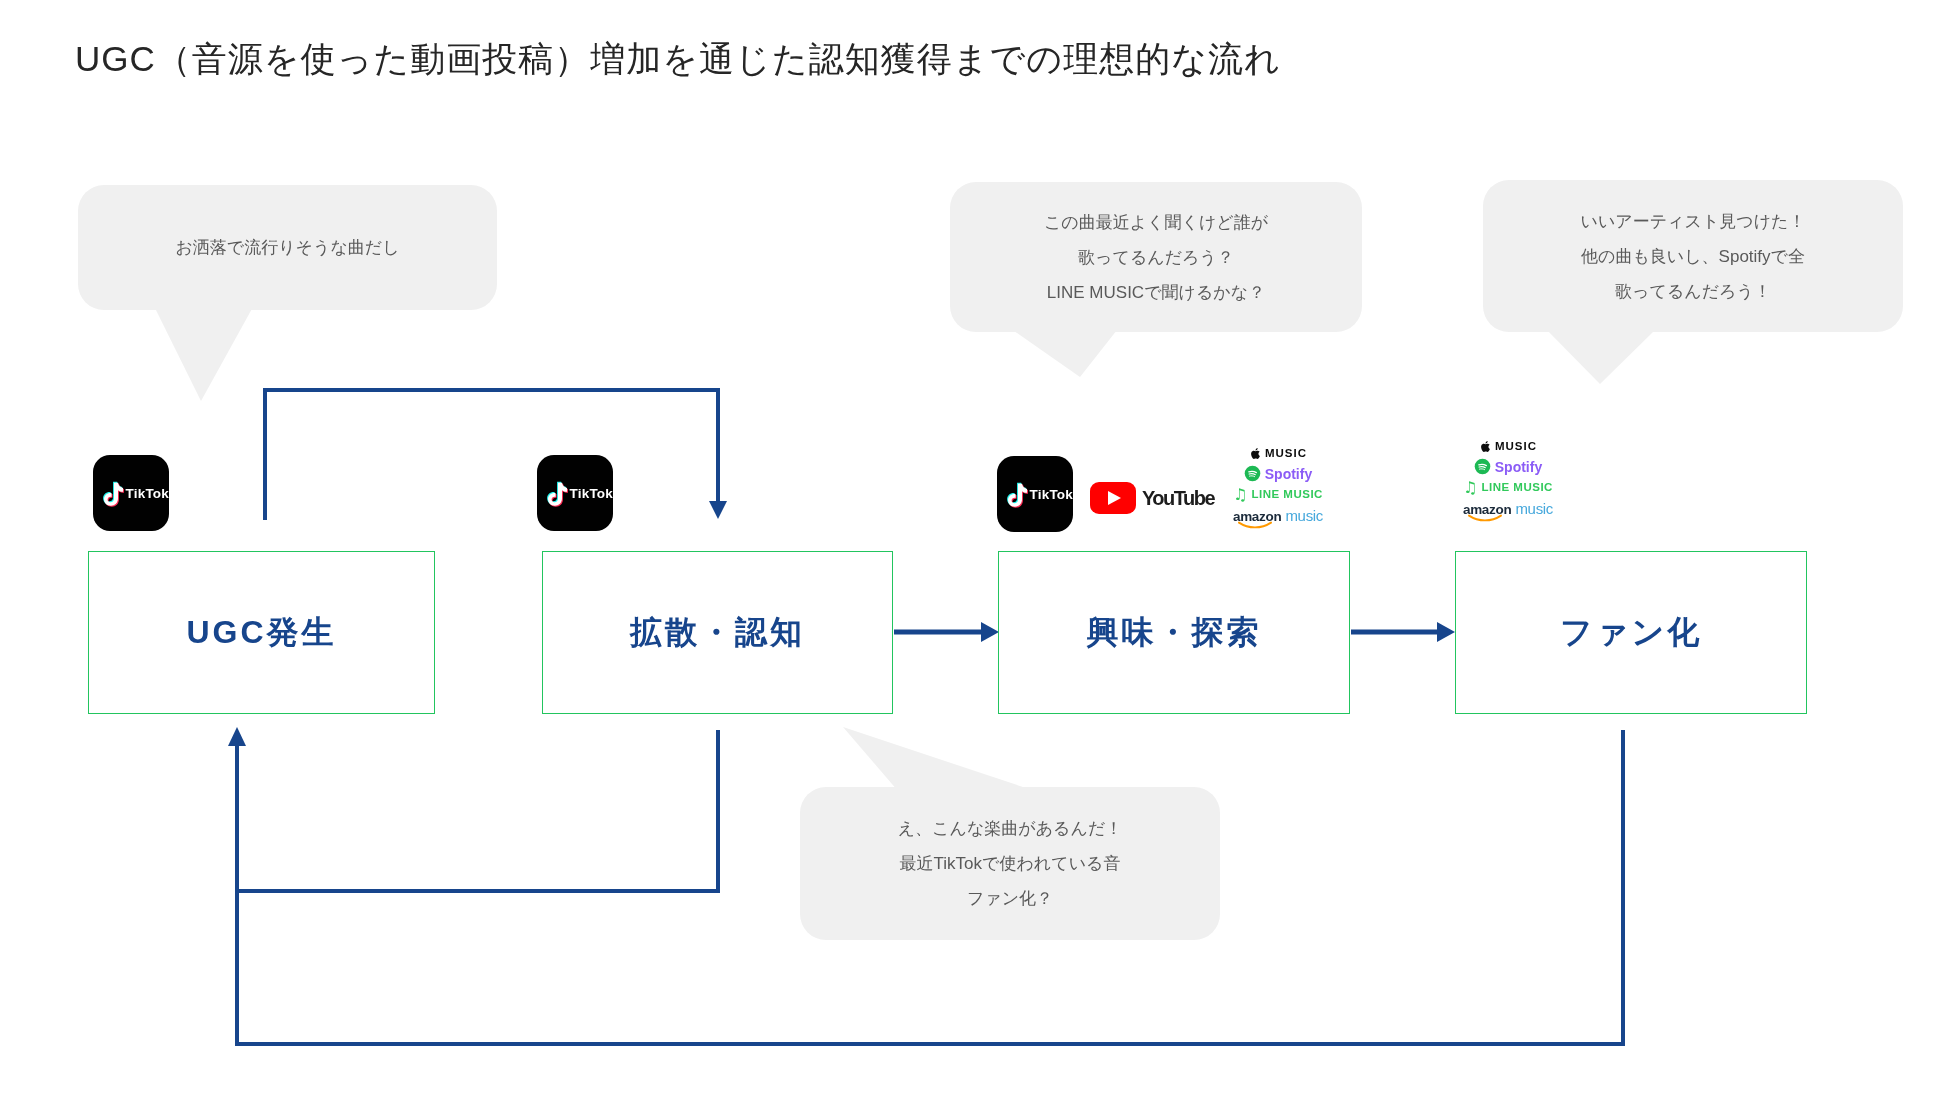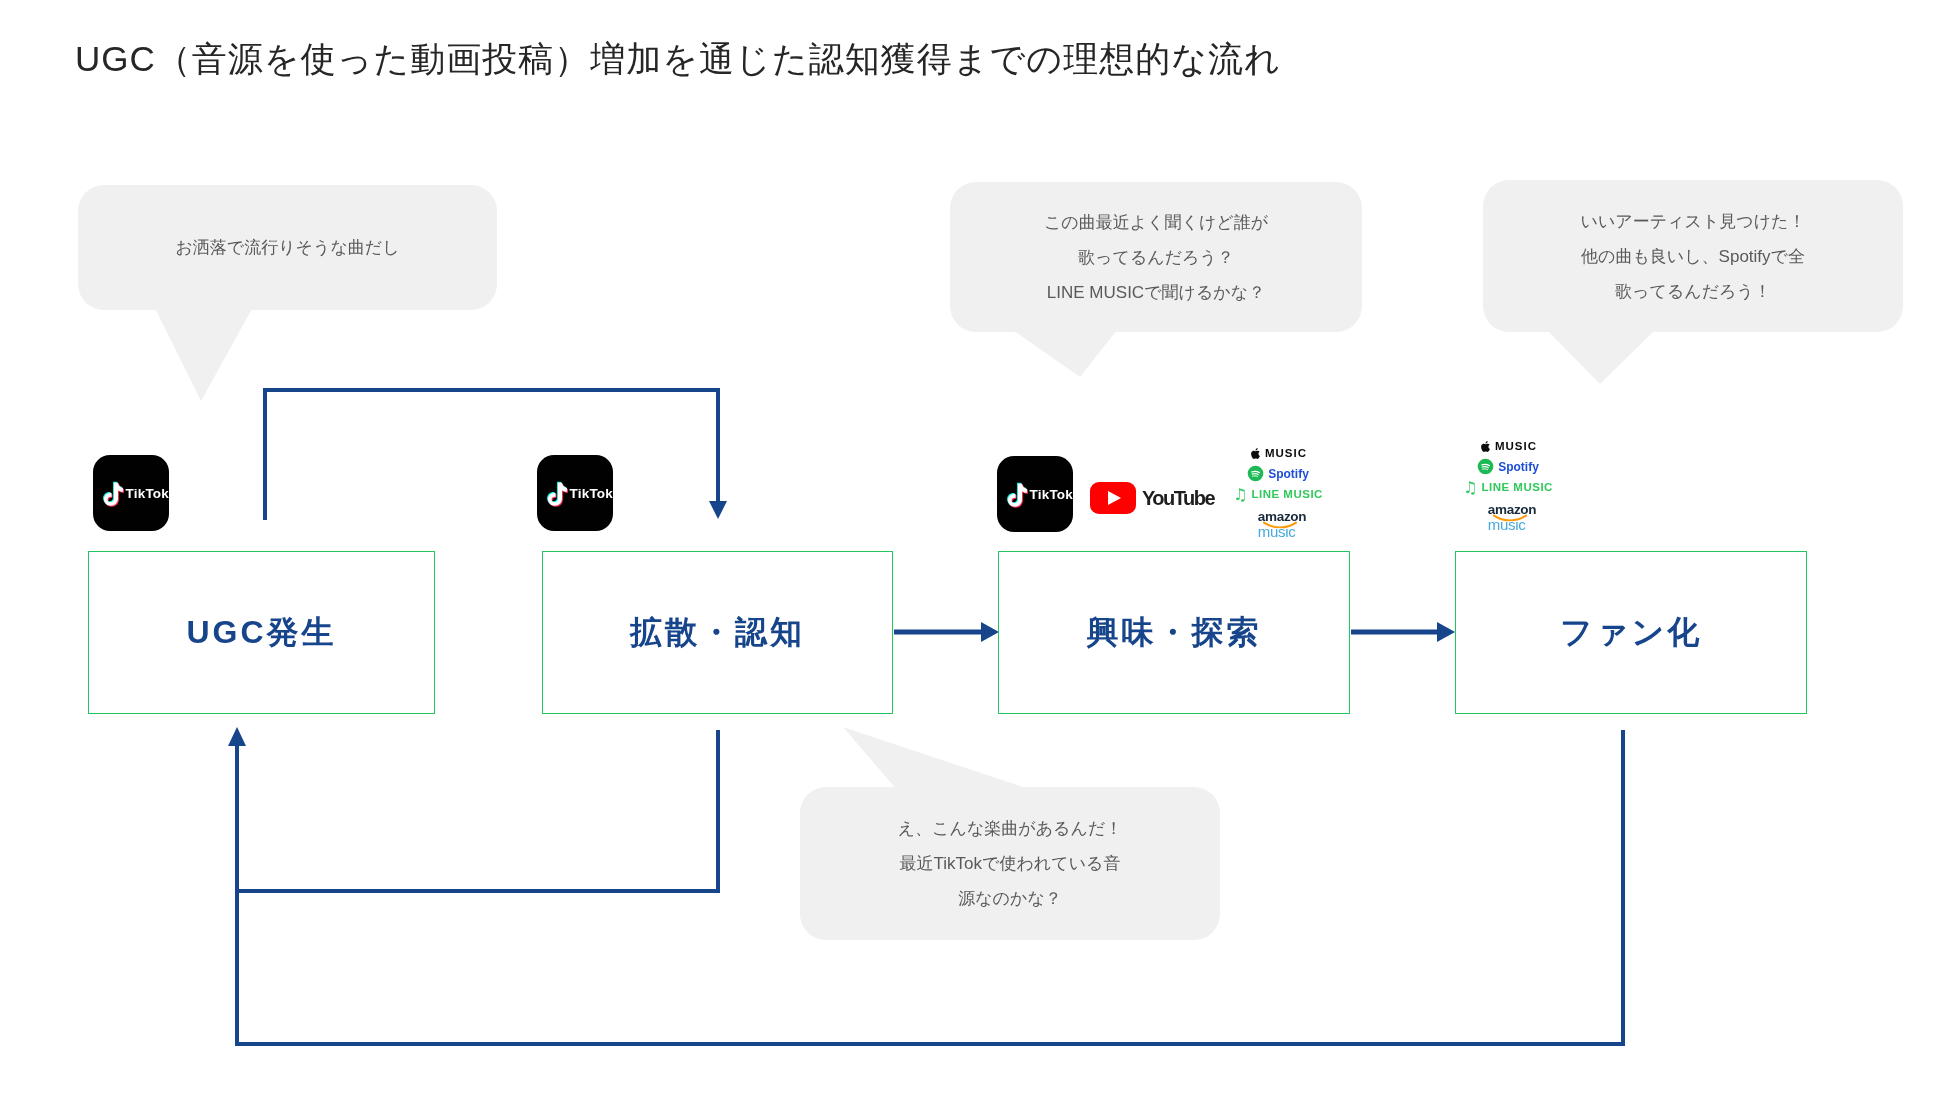--- a/index.html
+++ b/index.html
@@ -33,24 +33,24 @@
   }
   .tt-glyph { width:42px; height:42px; }
   .tt-label { color:#ffffff; font-size:13.5px; font-weight:bold; margin-top:-3px; letter-spacing:.2px; }
 
   .youtube-logo { position:absolute; z-index:2; display:flex; align-items:center; }
   .yt-text { font-size:20px; font-weight:bold; color:#1d1d1d; letter-spacing:-1.5px; margin-left:6px; }
 
   .music-stack { position:absolute; z-index:2; display:flex; flex-direction:column; align-items:center; gap:5px; width:100px; }
   .ms-row { display:flex; align-items:center; line-height:1; white-space:nowrap; }
   .ms-apple span { font-size:11.5px; font-weight:bold; color:#0c0c0c; letter-spacing:1px; margin-left:3px; }
-  .ms-spotify span { font-size:12px; font-weight:bold; color:#1d4ed8; margin-left:4px; }
+  .ms-spotify span { font-size:14px; font-weight:bold; color:#8b5cf6; margin-left:4px; }
   .ms-note { font-size:16px; color:#31C95B; margin-right:4px; font-family:"DejaVu Sans",sans-serif; }
   .ms-line span.ms-line-text { font-size:11.5px; font-weight:bold; color:#31C95B; letter-spacing:.5px; }
-  .ms-amazon { align-items:baseline;flex-direction:column; }
+  .ms-amazon { align-items:baseline; }
   .amz-wrap { position:relative; display:inline-block; }
   .amz { font-size:13.5px; font-weight:bold; color:#1b2a3a; letter-spacing:-.3px; }
   .amz-smile { position:absolute; left:1px; bottom:-5px; width:42px; height:8px; }
   .amz-music { font-size:15px; color:#46A8DC; margin-left:4px; letter-spacing:-.3px; }
 </style>
 </head>
 <body>
 
 <div class="canvas">
 
@@ -90,21 +90,21 @@
 
   <div class="bubble" style="left:1483px;top:180px;width:420px;height:152px">
     <div>いいアーティスト見つけた！</div>
     <div>他の曲も良いし、Spotifyで全</div>
     <div>歌ってるんだろう！</div>
   </div>
 
   <div class="bubble" style="left:800px;top:787px;width:420px;height:153px">
     <div>え、こんな楽曲があるんだ！</div>
     <div>最近TikTokで使われている音</div>
-    <div>源なのかな？</div>
+    <div>ファン化？</div>
   </div>
 
   <div class="stage-box" style="left:88px;top:551px;width:347px;height:163px">
     <span>UGC発生</span>
   </div>
   <div class="stage-box" style="left:542px;top:551px;width:351px;height:163px">
     <span>拡散・認知</span>
   </div>
   <div class="stage-box" style="left:998px;top:551px;width:352px;height:163px">
     <span>興味・探索</span>

